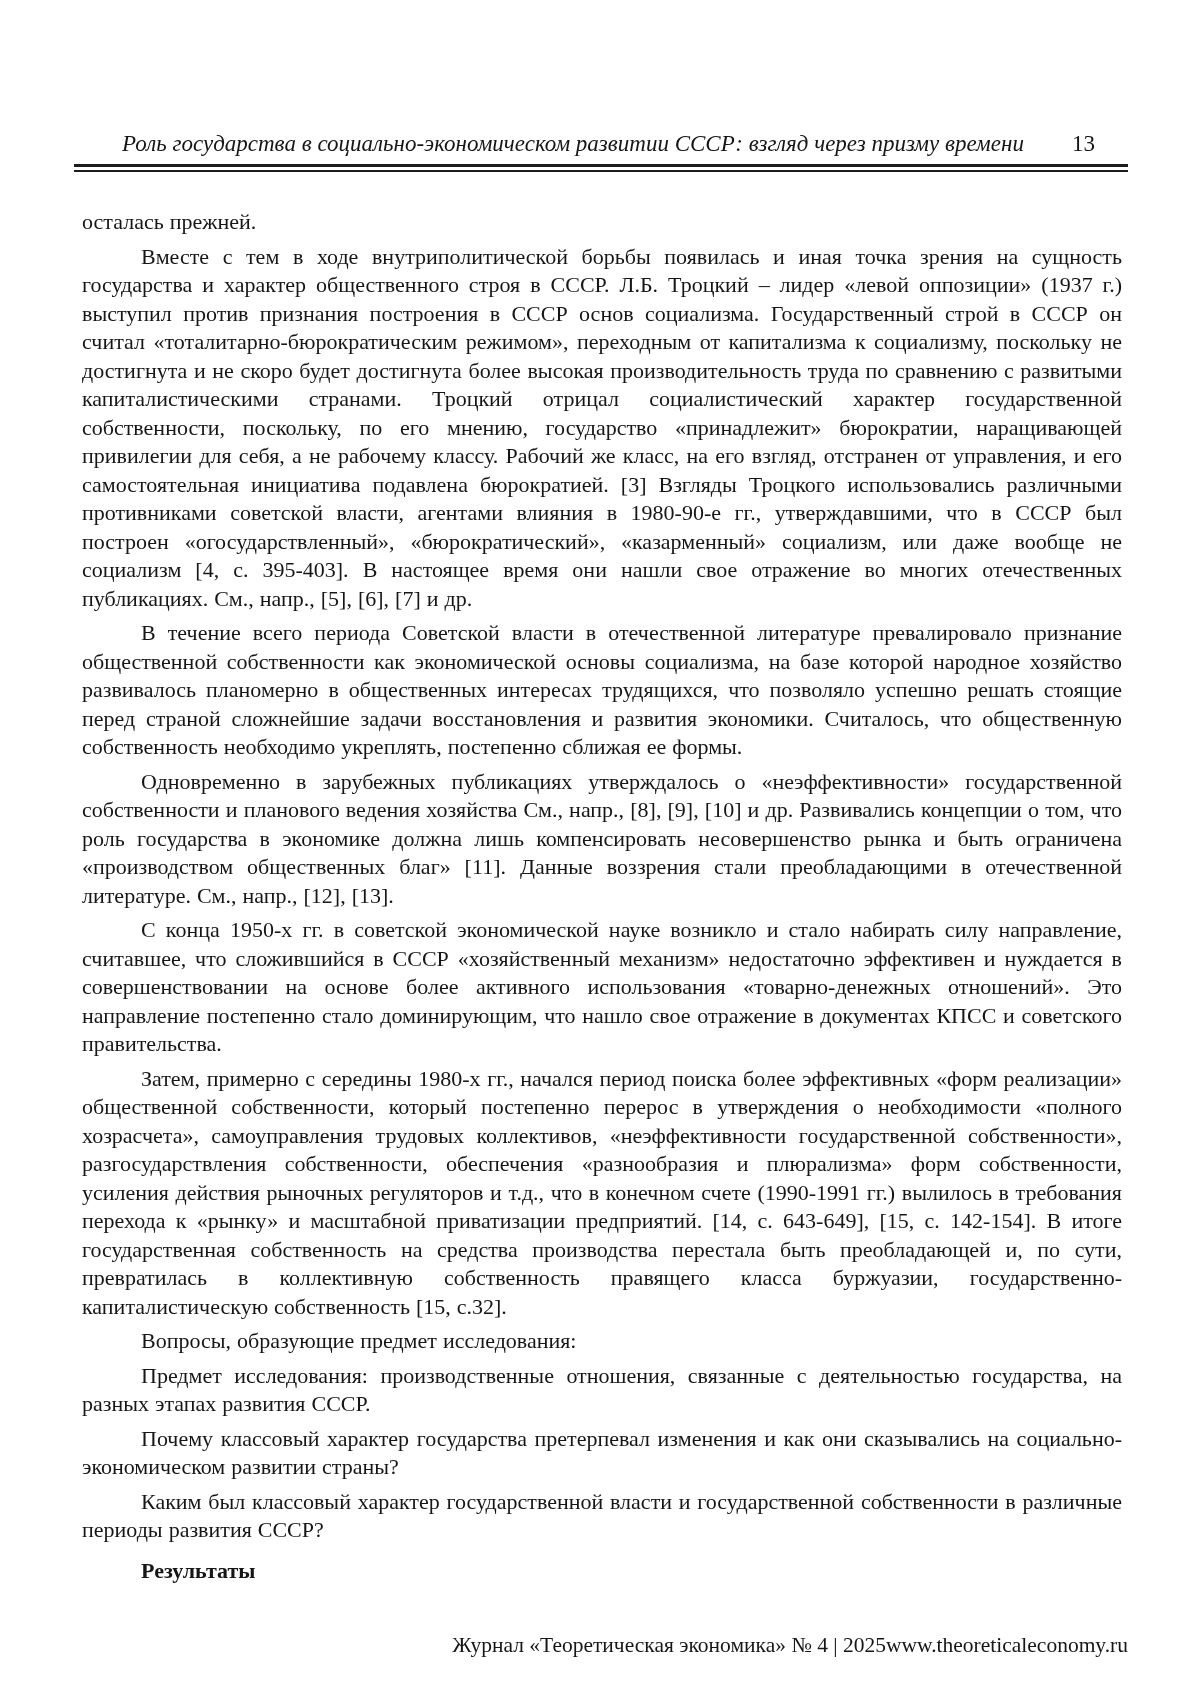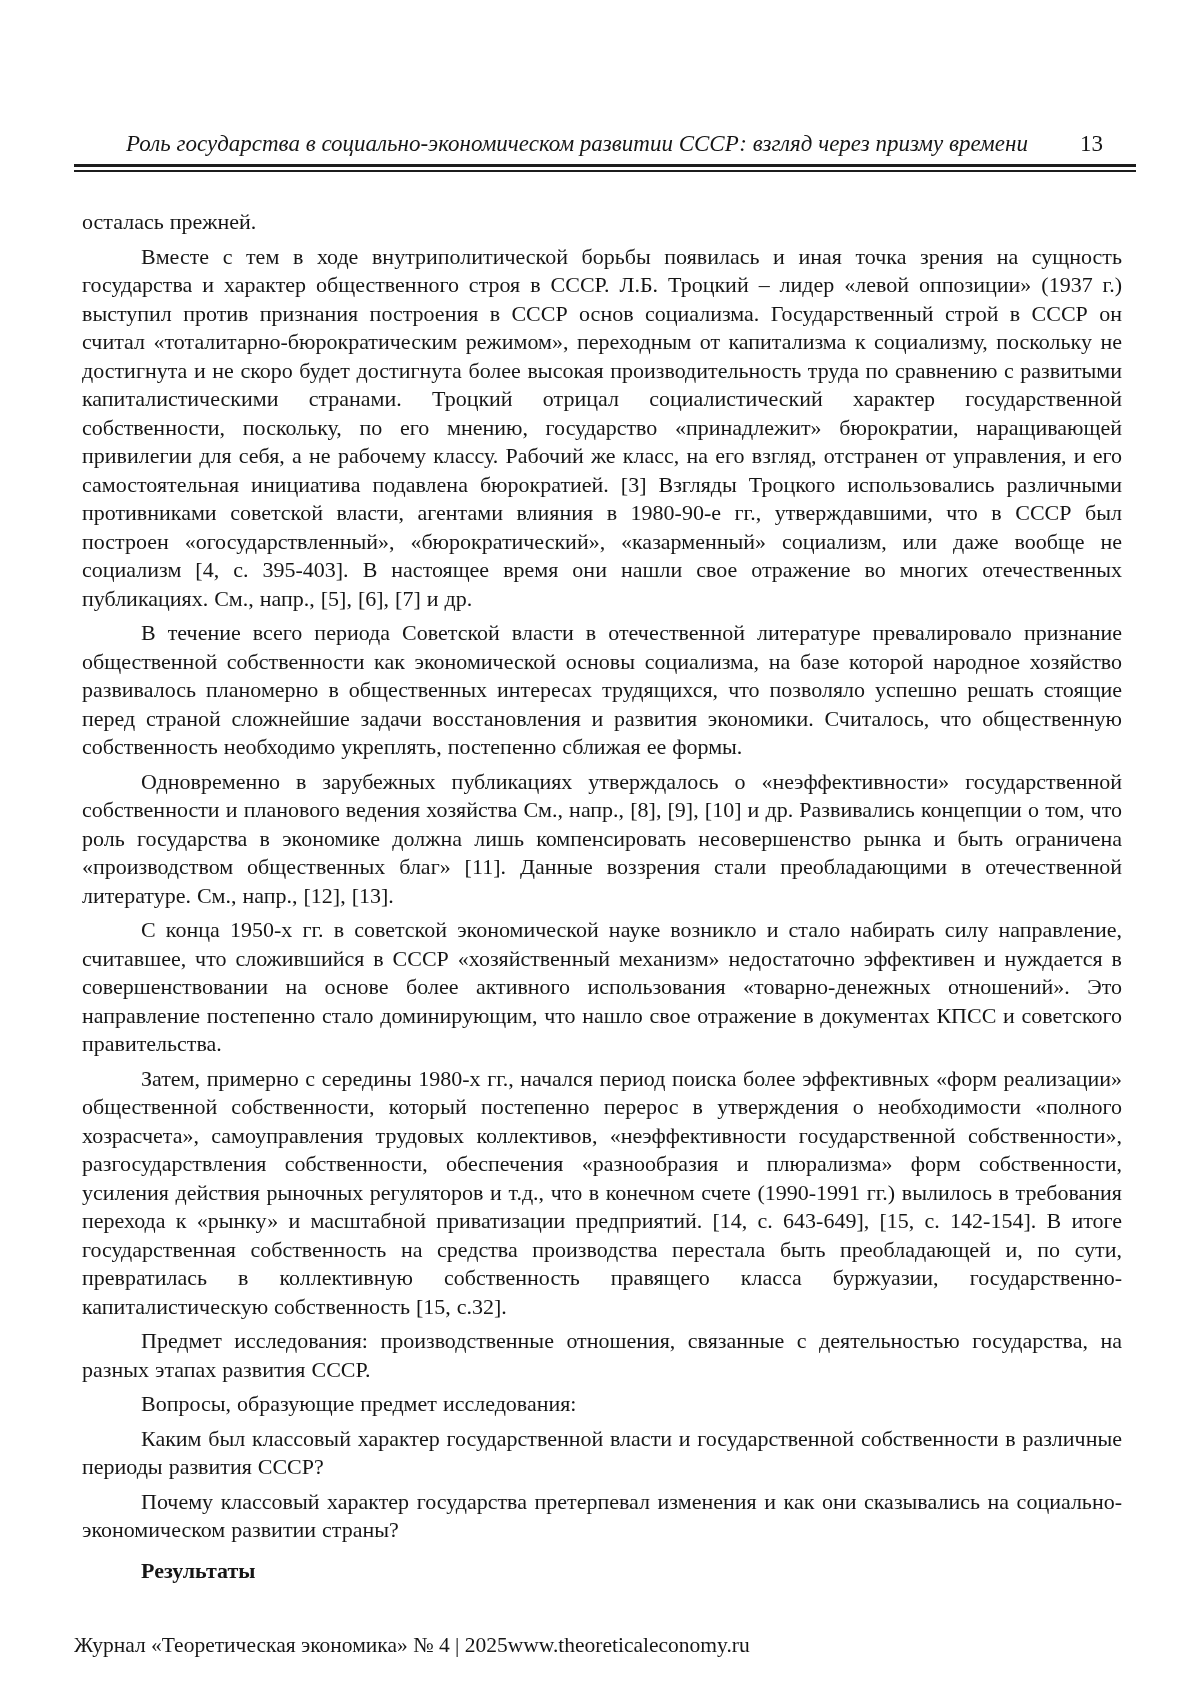--- a/index.html
+++ b/index.html
@@ -13,21 +13,21 @@
     height: 1697px;
     background: #ffffff;
     font-family: "Liberation Serif", serif;
     color: #161616;
     overflow: hidden;
   }
   
   .header {
     position: absolute;
     left: 74px;
-    right: 64px;
+    right: 72px;
     top: 130px;
   }
   .header-row {
     display: flex;
     align-items: baseline;
     font-size: 23px;
     line-height: 28px;
   }
   .running-title {
     flex: 1;
@@ -67,21 +67,21 @@
     font-weight: bold;
     margin-top: 12px;
   }
   
   .footer {
     position: absolute;
     left: 74px;
     right: 72px;
     top: 1631px;
     display: flex;
-    justify-content: flex-start;
+    justify-content: flex-end;
     font-size: 21.5px;
     line-height: 28px;
   }
 </style>
 </head>
 <body>
 
 <div class="page">
 
   <div class="header">
@@ -92,24 +92,24 @@
     <div class="double-rule"></div>
   </div>
 
   <div class="content">
     <p class="no-indent">осталась прежней.</p>
     <p>Вместе с тем в ходе внутриполитической борьбы появилась и иная точка зрения на сущность государства и характер общественного строя в СССР. Л.Б. Троцкий – лидер «левой оппозиции» (1937 г.) выступил против признания построения в СССР основ социализма. Государственный строй в СССР он считал «тоталитарно-бюрократическим режимом», переходным от капитализма к социализму, поскольку не достигнута и не скоро будет достигнута более высокая производительность труда по сравнению с развитыми капиталистическими странами. Троцкий отрицал социалистический характер государственной собственности, поскольку, по его мнению, государство «принадлежит» бюрократии, наращивающей привилегии для себя, а не рабочему классу. Рабочий же класс, на его взгляд, отстранен от управления, и его самостоятельная инициатива подавлена бюрократией. [3] Взгляды Троцкого использовались различными противниками советской власти, агентами влияния в 1980-90-е гг., утверждавшими, что в СССР был построен «огосударствленный», «бюрократический», «казарменный» социализм, или даже вообще не социализм [4, с. 395-403]. В настоящее время они нашли свое отражение во многих отечественных публикациях. См., напр., [5], [6], [7] и др.</p>
     <p>В течение всего периода Советской власти в отечественной литературе превалировало признание общественной собственности как экономической основы социализма, на базе которой народное хозяйство развивалось планомерно в общественных интересах трудящихся, что позволяло успешно решать стоящие перед страной сложнейшие задачи восстановления и развития экономики. Считалось, что общественную собственность необходимо укреплять, постепенно сближая ее формы.</p>
     <p>Одновременно в зарубежных публикациях утверждалось о «неэффективности» государственной собственности и планового ведения хозяйства См., напр., [8], [9], [10] и др. Развивались концепции о том, что роль государства в экономике должна лишь компенсировать несовершенство рынка и быть ограничена «производством общественных благ» [11]. Данные воззрения стали преобладающими в отечественной литературе. См., напр., [12], [13].</p>
     <p>С конца 1950-х гг. в советской экономической науке возникло и стало набирать силу направление, считавшее, что сложившийся в СССР «хозяйственный механизм» недостаточно эффективен и нуждается в совершенствовании на основе более активного использования «товарно-денежных отношений». Это направление постепенно стало доминирующим, что нашло свое отражение в документах КПСС и советского правительства.</p>
     <p>Затем, примерно с середины 1980-х гг., начался период поиска более эффективных «форм реализации» общественной собственности, который постепенно перерос в утверждения о необходимости «полного хозрасчета», самоуправления трудовых коллективов, «неэффективности государственной собственности», разгосударствления собственности, обеспечения «разнообразия и плюрализма» форм собственности, усиления действия рыночных регуляторов и т.д., что в конечном счете (1990-1991 гг.) вылилось в требования перехода к «рынку» и масштабной приватизации предприятий. [14, с. 643-649], [15, с. 142-154]. В итоге государственная собственность на средства производства перестала быть преобладающей и, по сути, превратилась в коллективную собственность правящего класса буржуазии, государственно-капиталистическую собственность [15, с.32].</p>
+    <p>Вопросы, образующие предмет исследования:</p>
     <p>Предмет исследования: производственные отношения, связанные с деятельностью государства, на разных этапах развития СССР.</p>
-    <p>Вопросы, образующие предмет исследования:</p>
+    <p>Почему классовый характер государства претерпевал изменения и как они сказывались на социально-экономическом развитии страны?</p>
     <p>Каким был классовый характер государственной власти и государственной собственности в различные периоды развития СССР?</p>
-    <p>Почему классовый характер государства претерпевал изменения и как они сказывались на социально-экономическом развитии страны?</p>
     <p class="results-heading">Результаты</p>
   </div>
 
   <div class="footer">
     <div>Журнал «Теоретическая экономика» № 4 | 2025</div>
     <div>www.theoreticaleconomy.ru</div>
   </div>
 
 </div>
 

